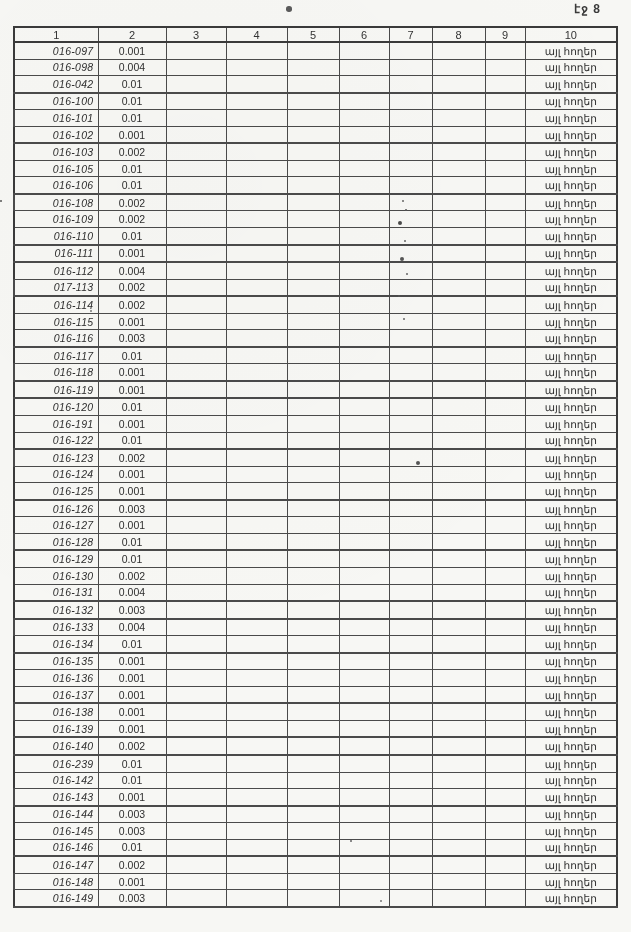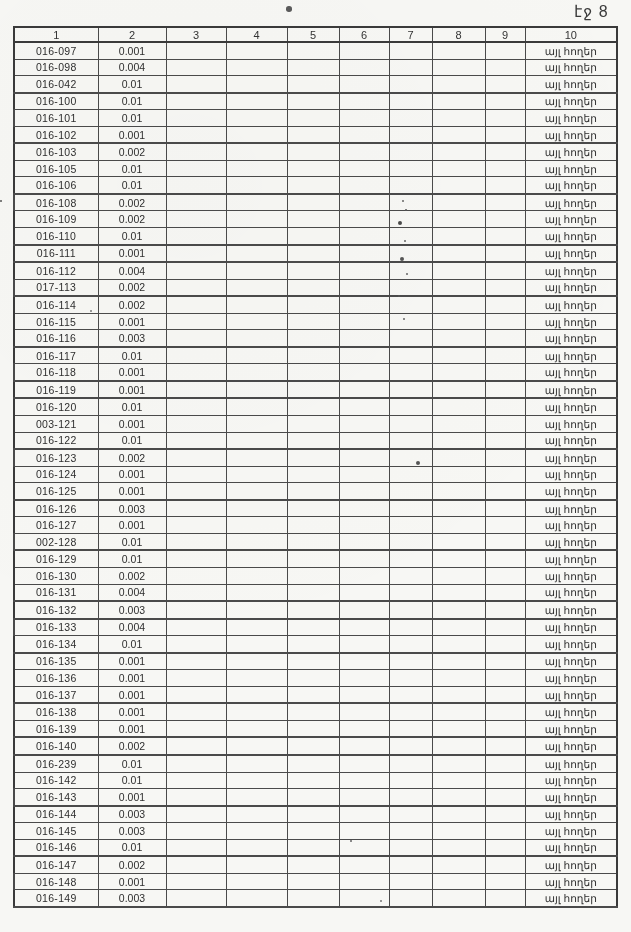--- a/index.html
+++ b/index.html
@@ -12,21 +12,21 @@
     overflow:hidden;
   }
   .page{
     position:absolute;inset:0;
     background:
       radial-gradient(circle at 30% 20%, rgba(0,0,0,0.012), transparent 60%),
       #f7f7f4;
   }
   .page-label{
     position:absolute;top:2px;left:574px;
-    font-size:16px;font-weight:normal;color:#3a3a3a;
+    font-size:12px;font-weight:bold;color:#3a3a3a;
     letter-spacing:1px;
   }
   table.scan{
     position:absolute;top:26px;left:13px;
     width:605px;
     border-collapse:collapse;
     table-layout:fixed;
     font-size:10.5px;
   }
   table.scan td, table.scan th{
@@ -40,21 +40,21 @@
   }
   table.scan th{
     height:13px;
     border-bottom:2px solid #3a3a3a;
     border-top:2px solid #3a3a3a;
     text-align:center;
     font-size:11px;
     color:#333;
   }
   table.scan{border:2px solid #3a3a3a;}
-  td.c-id{text-align:center;letter-spacing:0.3px;}
+  td.c-id{text-align:right;letter-spacing:0.3px;font-style:italic;}
   td.c-val{text-align:center;margin-left:21px;}
   td.c-land{text-align:center;font-size:10.5px;color:#383838;}
   
   tbody tr:nth-child(3n) td{border-bottom-width:2px;}
   tbody tr:nth-child(7n) td{border-top-width:2px;}
   tbody tr:nth-child(5n) td.c-id{border-left-width:2px;}
   
   .artifact{
     position:absolute;width:2px;height:2px;background:#555;border-radius:50%;
     box-shadow:
@@ -357,21 +357,21 @@
           <td></td>
           <td></td>
           <td></td>
           <td></td>
           <td></td>
           <td></td>
           <td></td>
           <td class="c-land">այլ հողեր</td>
         </tr>
         <tr>
-          <td class="c-id">003-121</td>
+          <td class="c-id">016-191</td>
           <td class="c-val">0.001</td>
           <td></td>
           <td></td>
           <td></td>
           <td></td>
           <td></td>
           <td></td>
           <td></td>
           <td class="c-land">այլ հողեր</td>
         </tr>
@@ -441,21 +441,21 @@
           <td></td>
           <td></td>
           <td></td>
           <td></td>
           <td></td>
           <td></td>
           <td></td>
           <td class="c-land">այլ հողեր</td>
         </tr>
         <tr>
-          <td class="c-id">002-128</td>
+          <td class="c-id">016-128</td>
           <td class="c-val">0.01</td>
           <td></td>
           <td></td>
           <td></td>
           <td></td>
           <td></td>
           <td></td>
           <td></td>
           <td class="c-land">այլ հողեր</td>
         </tr>

